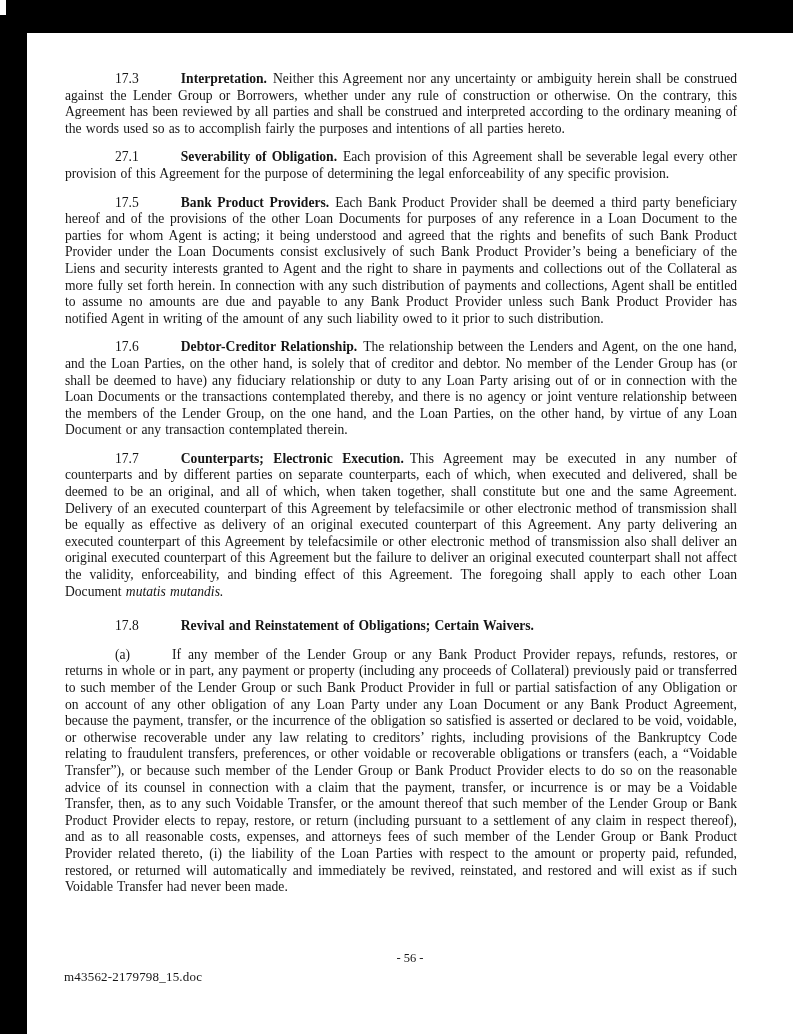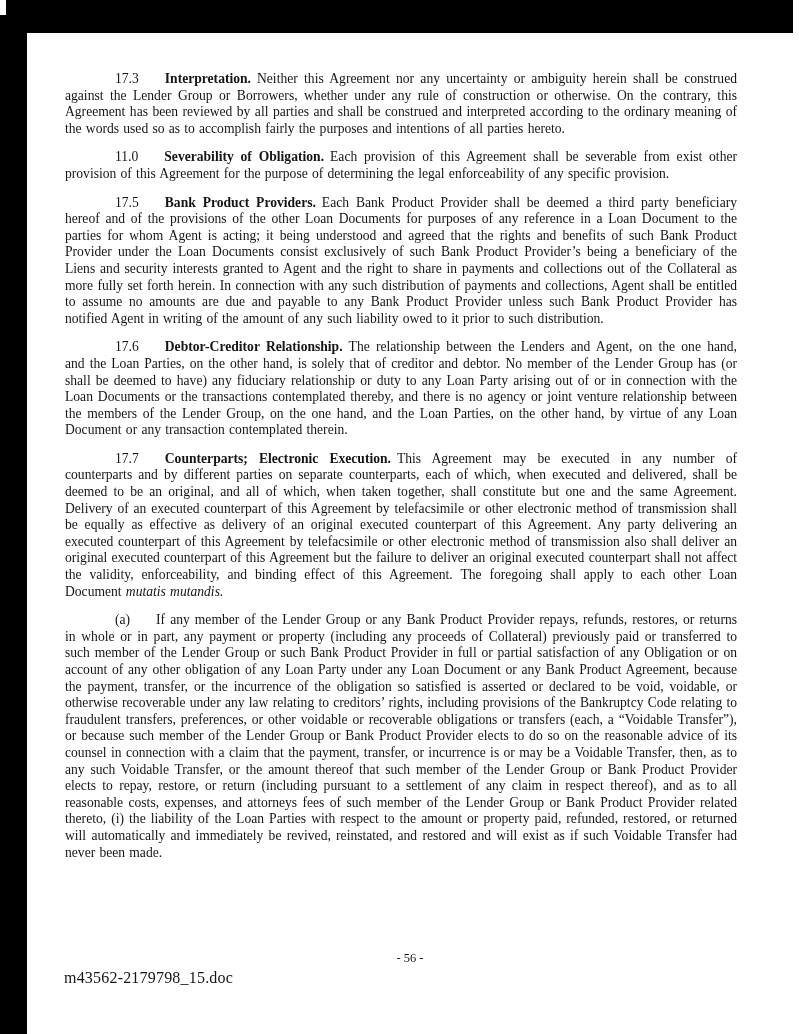--- a/index.html
+++ b/index.html
@@ -29,46 +29,47 @@
   p.section {
     margin: 12px 0 0 0;
     font-size: 13.6px;
     line-height: 16.6px;
     text-align: justify;
     text-indent: 50px;
     word-spacing: 0.06em;
   }
   p.section.first { margin-top: 0; }
   p.section.heading-only { margin-top: 18px; }
-  .secnum { margin-right: 26px; }
+  .secnum { margin-right: 42px; }
   .secheading { font-weight: bold; }
   .hdot { font-weight: bold; margin-right: 6px; }
   .seg-normal {}
   .seg-italic { font-style: italic; }
   .seg-underline { }
   .footer-pagenum {
     position: absolute; top: 951px; left: 74px; width: 672px;
     text-align: center; font-size: 12.5px;
   }
   .footer-file {
     position: absolute; top: 969px; left: 64px;
-    font-size: 16px; letter-spacing: 0.2px;
+    font-size: 13px; letter-spacing: 0.2px;
   }
 </style>
 </head>
 <body>
 
 <div class="page-root">
   <div class="scan-bar-top"></div>
   <div class="scan-bar-left"></div>
 
   <main class="content" id="sections">
       <p class="section first"><span class="secnum">17.3</span><span class="secheading">Interpretation</span><span class="hdot">.</span><span class="seg-normal">Neither this Agreement nor any uncertainty or ambiguity herein shall be construed against the Lender Group or Borrowers, whether under any rule of construction or otherwise. On the contrary, this Agreement has been reviewed by all parties and shall be construed and interpreted according to the ordinary meaning of the words used so as to accomplish fairly the purposes and intentions of all parties hereto.</span></p>
-      <p class="section"><span class="secnum">11.0</span><span class="secheading">Severability of Obligation</span><span class="hdot">.</span><span class="seg-normal">Each provision of this Agreement shall be severable from exist other provision of this Agreement for the purpose of determining the legal enforceability of any specific provision.</span></p>
+      <p class="section"><span class="secnum">27.1</span><span class="secheading">Severability of Obligation</span><span class="hdot">.</span><span class="seg-normal">Each provision of this Agreement shall be severable legal every other provision of this Agreement for the purpose of determining the legal enforceability of any specific provision.</span></p>
       <p class="section"><span class="secnum">17.5</span><span class="secheading">Bank Product Providers</span><span class="hdot">.</span><span class="seg-normal">Each Bank Product Provider shall be deemed a third party beneficiary hereof and of the provisions of the other Loan Documents for purposes of any reference in a Loan Document to the parties for whom Agent is acting; it being understood and agreed that the rights and benefits of such Bank Product Provider under the Loan Documents consist exclusively of such Bank Product Provider’s being a beneficiary of the Liens and security interests granted to Agent and the right to share in payments and collections out of the Collateral as more fully set forth herein.  In connection with any such distribution of payments and collections, Agent shall be entitled to assume no amounts are due and payable to any Bank Product Provider unless such Bank Product Provider has notified Agent in writing of the amount of any such liability owed to it prior to such distribution.</span></p>
       <p class="section"><span class="secnum">17.6</span><span class="secheading">Debtor-Creditor Relationship</span><span class="hdot">.</span><span class="seg-normal">The relationship between the Lenders and Agent, on the one hand, and the Loan Parties, on the other hand, is solely that of creditor and debtor.  No member of the Lender Group has (or shall be deemed to have) any fiduciary relationship or duty to any Loan Party arising out of or in connection with the Loan Documents or the transactions contemplated thereby, and there is no agency or joint venture relationship between the members of the Lender Group, on the one hand, and the Loan Parties, on the other hand, by virtue of any Loan Document or any transaction contemplated therein.</span></p>
       <p class="section"><span class="secnum">17.7</span><span class="secheading">Counterparts; Electronic Execution</span><span class="hdot">.</span><span class="seg-normal">This Agreement may be executed in any number of counterparts and by different parties on separate counterparts, each of which, when executed and delivered, shall be deemed to be an original, and all of which, when taken together, shall constitute but one and the same Agreement.  Delivery of an executed counterpart of this Agreement by telefacsimile or other electronic method of transmission shall be equally as effective as delivery of an original executed counterpart of this Agreement.  Any party delivering an executed counterpart of this Agreement by telefacsimile or other electronic method of transmission also shall deliver an original executed counterpart of this Agreement but the failure to deliver an original executed counterpart shall not affect the validity, enforceability, and binding effect of this Agreement.  The foregoing shall apply to each other Loan Document </span><span class="seg-italic">mutatis mutandis.</span></p>
+      <p class="section heading-only"><span class="secnum">17.8</span><span class="secheading">Revival and Reinstatement of Obligations; Certain Waivers</span><span class="hdot">.</span></p>
       <p class="section subsection"><span class="secnum">(a)</span><span class="seg-normal">If any member of the Lender Group or any Bank Product Provider repays, refunds, restores, or returns in whole or in part, any payment or property (including any proceeds of Collateral) previously paid or transferred to such member of the Lender Group or such Bank Product Provider in full or partial satisfaction of any Obligation or on account of any other obligation of any Loan Party under any Loan Document or any Bank Product Agreement, because the payment, transfer, or the incurrence of the obligation so satisfied is asserted or declared to be void, voidable, or otherwise recoverable under any law relating to creditors’ rights, including provisions of the Bankruptcy Code relating to fraudulent transfers, preferences, or other voidable or recoverable obligations or transfers (each, a “</span><span class="seg-underline">Voidable Transfer</span><span class="seg-normal">”), or because such member of the Lender Group or Bank Product Provider elects to do so on the reasonable advice of its counsel in connection with a claim that the payment, transfer, or incurrence is or may be a Voidable Transfer, then, as to any such Voidable Transfer, or the amount thereof that such member of the Lender Group or Bank Product Provider elects to repay, restore, or return (including pursuant to a settlement of any claim in respect thereof), and as to all reasonable costs, expenses, and attorneys fees of such member of the Lender Group or Bank Product Provider related thereto, (i) the liability of the Loan Parties with respect to the amount or property paid, refunded, restored, or returned will automatically and immediately be revived, reinstated, and restored and will exist as if such Voidable Transfer had never been made.</span></p>
     </main>
 
   <div class="footer-pagenum">- 56 -</div>
   <div class="footer-file">m43562-2179798_15.doc</div>
 </div>
 
 </body></html>

